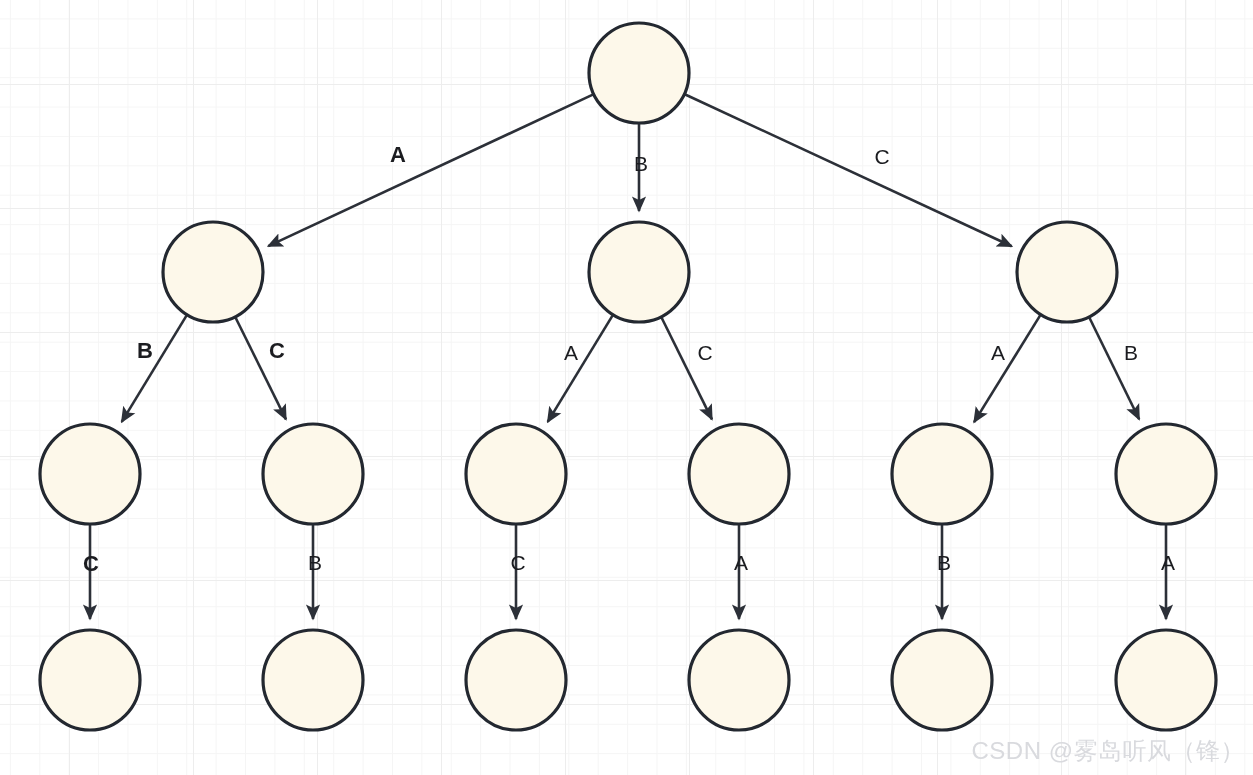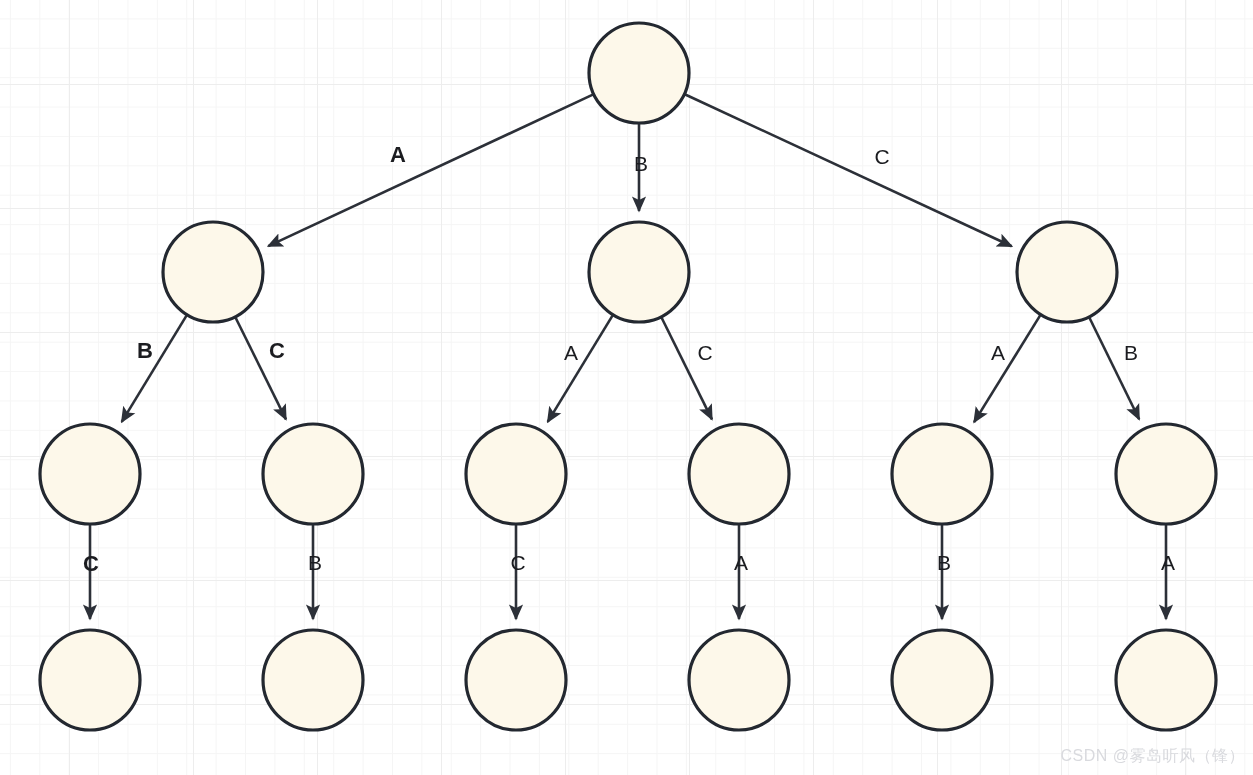--- a/index.html
+++ b/index.html
@@ -61,21 +61,21 @@
   .edge-label.bold {
     font-weight: bold;
     font-size: 22px;
   }
   .watermark {
     position: absolute;
     right: 8px;
     bottom: 8px;
     color: #d9dade;
     font-family: "Liberation Sans", sans-serif;
-    font-size: 16px;
+    font-size: 24px;
     letter-spacing: 0.5px;
     white-space: nowrap;
     user-select: none;
   }
 </style>
 </head>
 <body>
 
 <div id="canvas">
 

